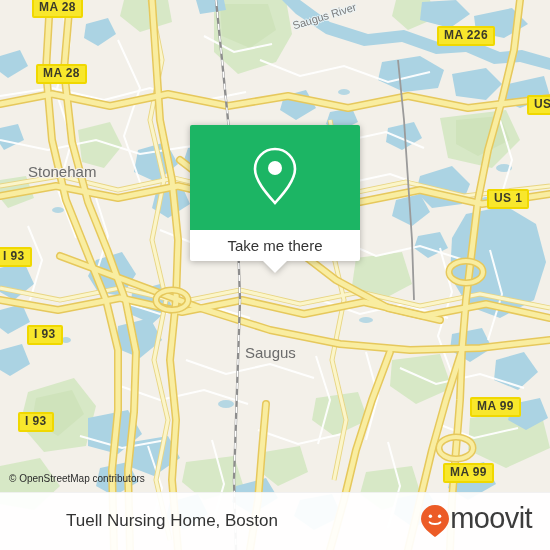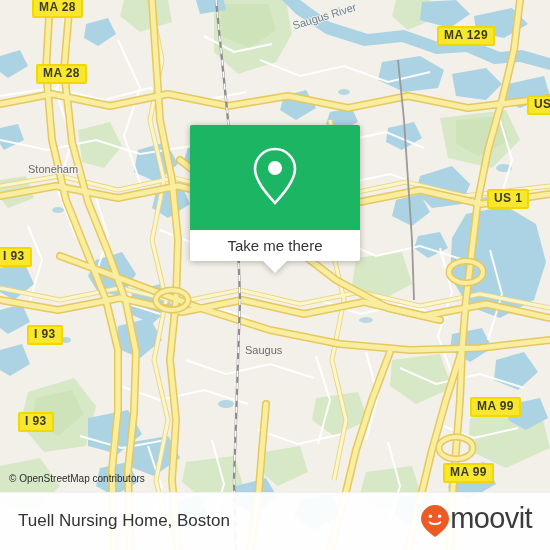--- a/index.html
+++ b/index.html
@@ -36,21 +36,21 @@
     line-height:13px;
     white-space:nowrap;
     font-family:"Liberation Sans", sans-serif;
     box-sizing:border-box;
   }
 
   
   .place{
     position:absolute;
     color:#6b6b6b;
-    font-size:11px;
+    font-size:15px;
     white-space:nowrap;
     text-shadow:
       1.4px 0 #f3f0e9, -1.4px 0 #f3f0e9, 0 1.4px #f3f0e9, 0 -1.4px #f3f0e9,
       1px 1px #f3f0e9, -1px -1px #f3f0e9, 1px -1px #f3f0e9, -1px 1px #f3f0e9;
     text-align: right;
   }
   .river-label{
     position:absolute;
     color:#7d7d7d;
     font-size:11px;
@@ -109,20 +109,21 @@
   }
 
   
   #footer{
     position:absolute;
     left:0;right:0;bottom:0;
     height:58px;
     background:rgba(255,255,255,.93);
     display:flex;align-items:center;
     z-index:60;
+    padding-left:48px;
   }
   #footer-title{
     margin-left:18px;
     font-size:17px;
     color:#333333;
     white-space:nowrap;
   }
   #brand{
     margin-left:auto;
     margin-right:18px;
@@ -336,21 +337,21 @@
 
       </g>
     </svg>
 
     <div class="place" style="left:28px;top:163px;">Stoneham</div>
     <div class="place" style="left:245px;top:344px;">Saugus</div>
     <div class="river-label" style="left:291px;top:20px;">Saugus River</div>
 
     <div class="shield" style="left:32px;top:-2px;">MA 28</div>
     <div class="shield" style="left:36px;top:64px;">MA 28</div>
-    <div class="shield" style="left:437px;top:26px;">MA 129</div>
+    <div class="shield" style="left:437px;top:26px;">MA 226</div>
     <div class="shield" style="left:527px;top:95px;">US 1</div>
     <div class="shield" style="left:487px;top:189px;">US 1</div>
     <div class="shield" style="left:-4px;top:247px;">I 93</div>
     <div class="shield" style="left:27px;top:325px;">I 93</div>
     <div class="shield" style="left:18px;top:412px;">I 93</div>
     <div class="shield" style="left:470px;top:397px;">MA 99</div>
     <div class="shield" style="left:443px;top:463px;">MA 99</div>
 
     <div id="attribution">© OpenStreetMap contributors</div>
   </div>

